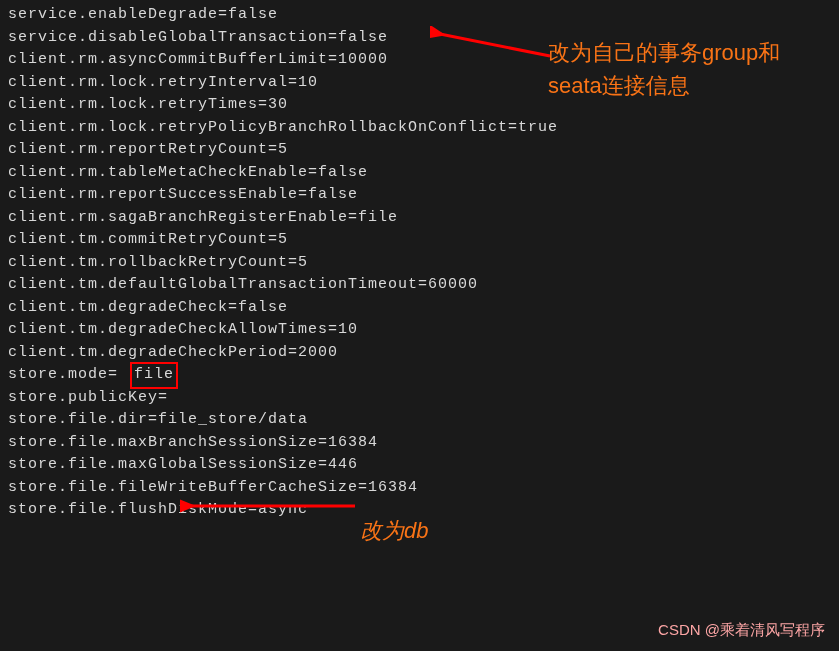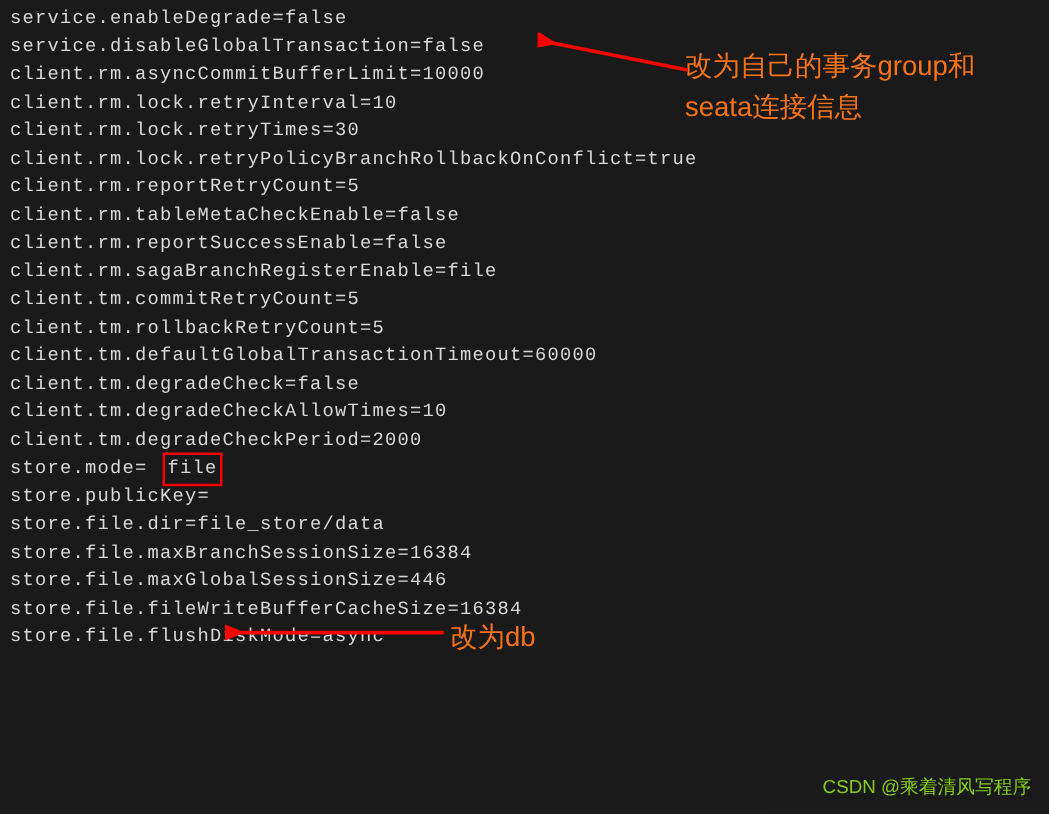--- a/index.html
+++ b/index.html
@@ -32,30 +32,30 @@
       margin: -2px 12px;
     }
     .annotation {
       position: absolute;
       color: #f97316;
       font-family: "Microsoft YaHei", "SimSun", sans-serif;
       font-size: 22px;
       line-height: 1.5;
     }
     .anno1 { top: 36px; left: 548px; width: 280px; }
-    .anno2 { top: 493px; left: 360px; }
+    .anno2 { top: 514px; left: 360px; font-style: italic; }
     .arrow {
       position: absolute;
       pointer-events: none;
     }
     .watermark {
       position: absolute;
       bottom: 10px;
       right: 14px;
-      color: #84cc16;
+      color: #fca5a5;
       font-family: "Microsoft YaHei", sans-serif;
       font-size: 15px;
       letter-spacing: 0;
     }
   </style>
 </head>
 <body>
 
 <div>
   <div class="line">service.enableDegrade=false</div>

